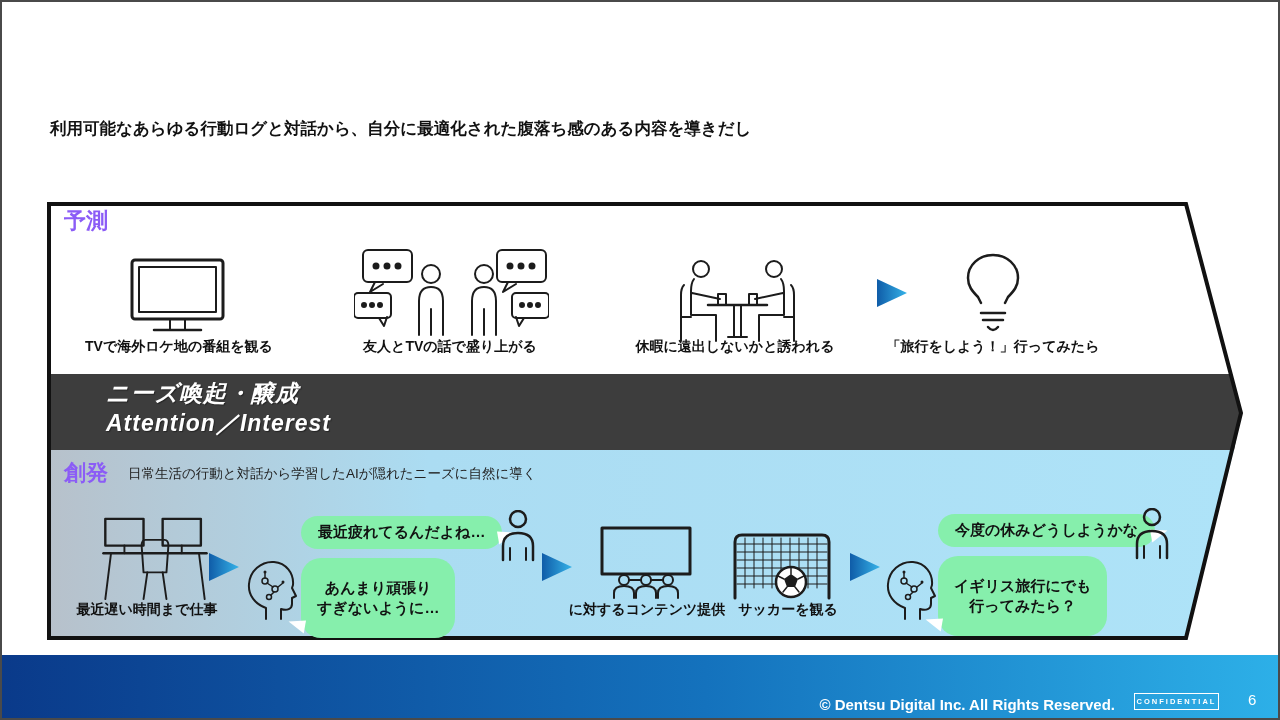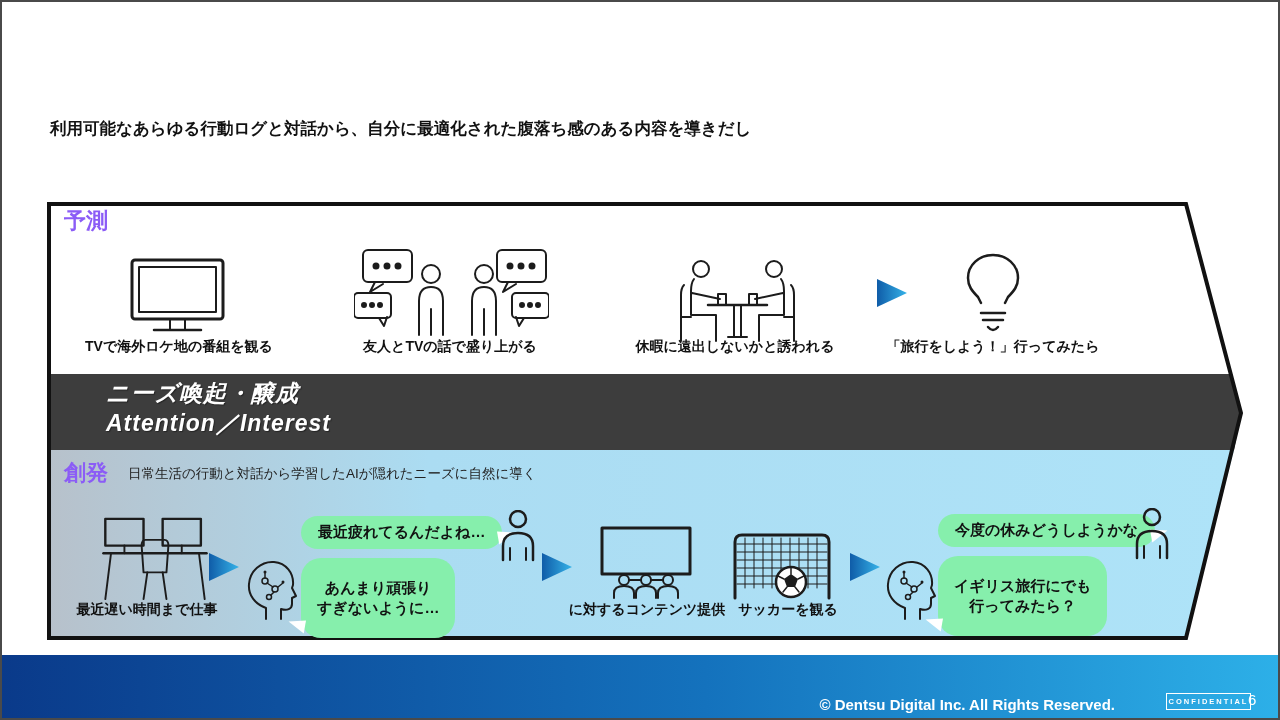--- a/index.html
+++ b/index.html
@@ -18,21 +18,21 @@
   .bubble { position:absolute; background:#86efac; border-radius:18px; font-weight:bold; font-size:15px; color:#111; padding:7px 17px; white-space:nowrap; }
   .bubble.two-line { text-align:center; line-height:20px; padding:20px 16px; border-radius:20px; }
   .tail-r::after { content:""; position:absolute; right:-13px; bottom:6px; border-style:solid; border-width:4px 0 9px 17px; border-color:transparent transparent transparent #fff; transform:rotate(-10deg); }
   .tail-l::after { content:""; position:absolute; left:-13px; bottom:6px; border-style:solid; border-width:4px 17px 9px 0; border-color:transparent #fff transparent transparent; transform:rotate(10deg); }
   svg.icon { position:absolute; stroke:#1c1c1c; fill:none; stroke-width:2; stroke-linecap:round; stroke-linejoin:round; }
   .footer {
     position:absolute; left:0; top:653px; width:1280px; height:67px;
     background:linear-gradient(90deg,#0a3a8a 0%,#1472bd 55%,#2db0e8 100%);
   }
   .copyright { position:absolute; right:167px; top:41px; font-size:15px; font-weight:bold; color:#fff; }
-  .confid { position:absolute; left:1164px; top:38px; width:83px; height:15px; border:1px solid #fff;
+  .confid { position:absolute; left:1132px; top:38px; width:83px; height:15px; border:1px solid #fff;
     font-size:7.5px; letter-spacing:2px; color:#fff; text-align:center; line-height:15px; font-weight:bold; }
   .pagenum { position:absolute; left:1246px; top:36px; font-size:15px; color:#fff; }
 </style>
 </head>
 <body>
 
 <div class="slide">
 
 
   <div class="abs subtitle">

